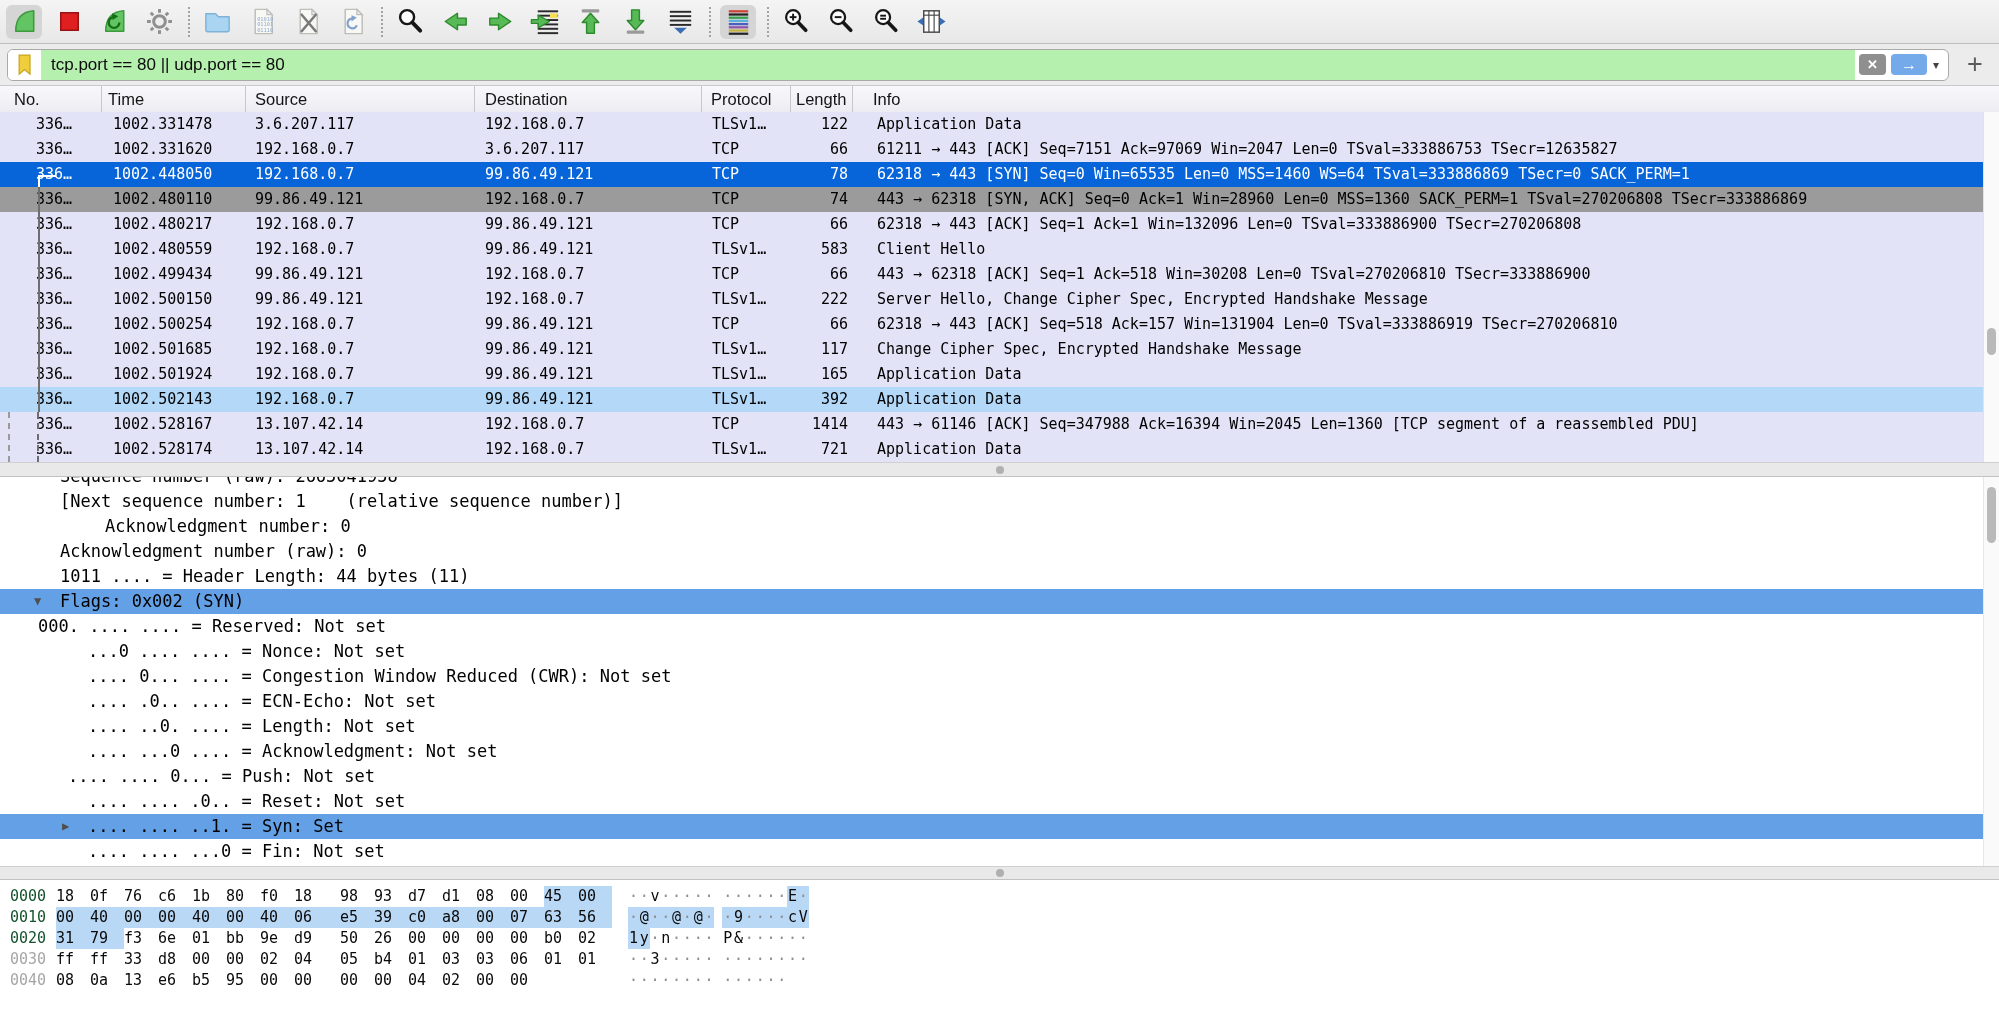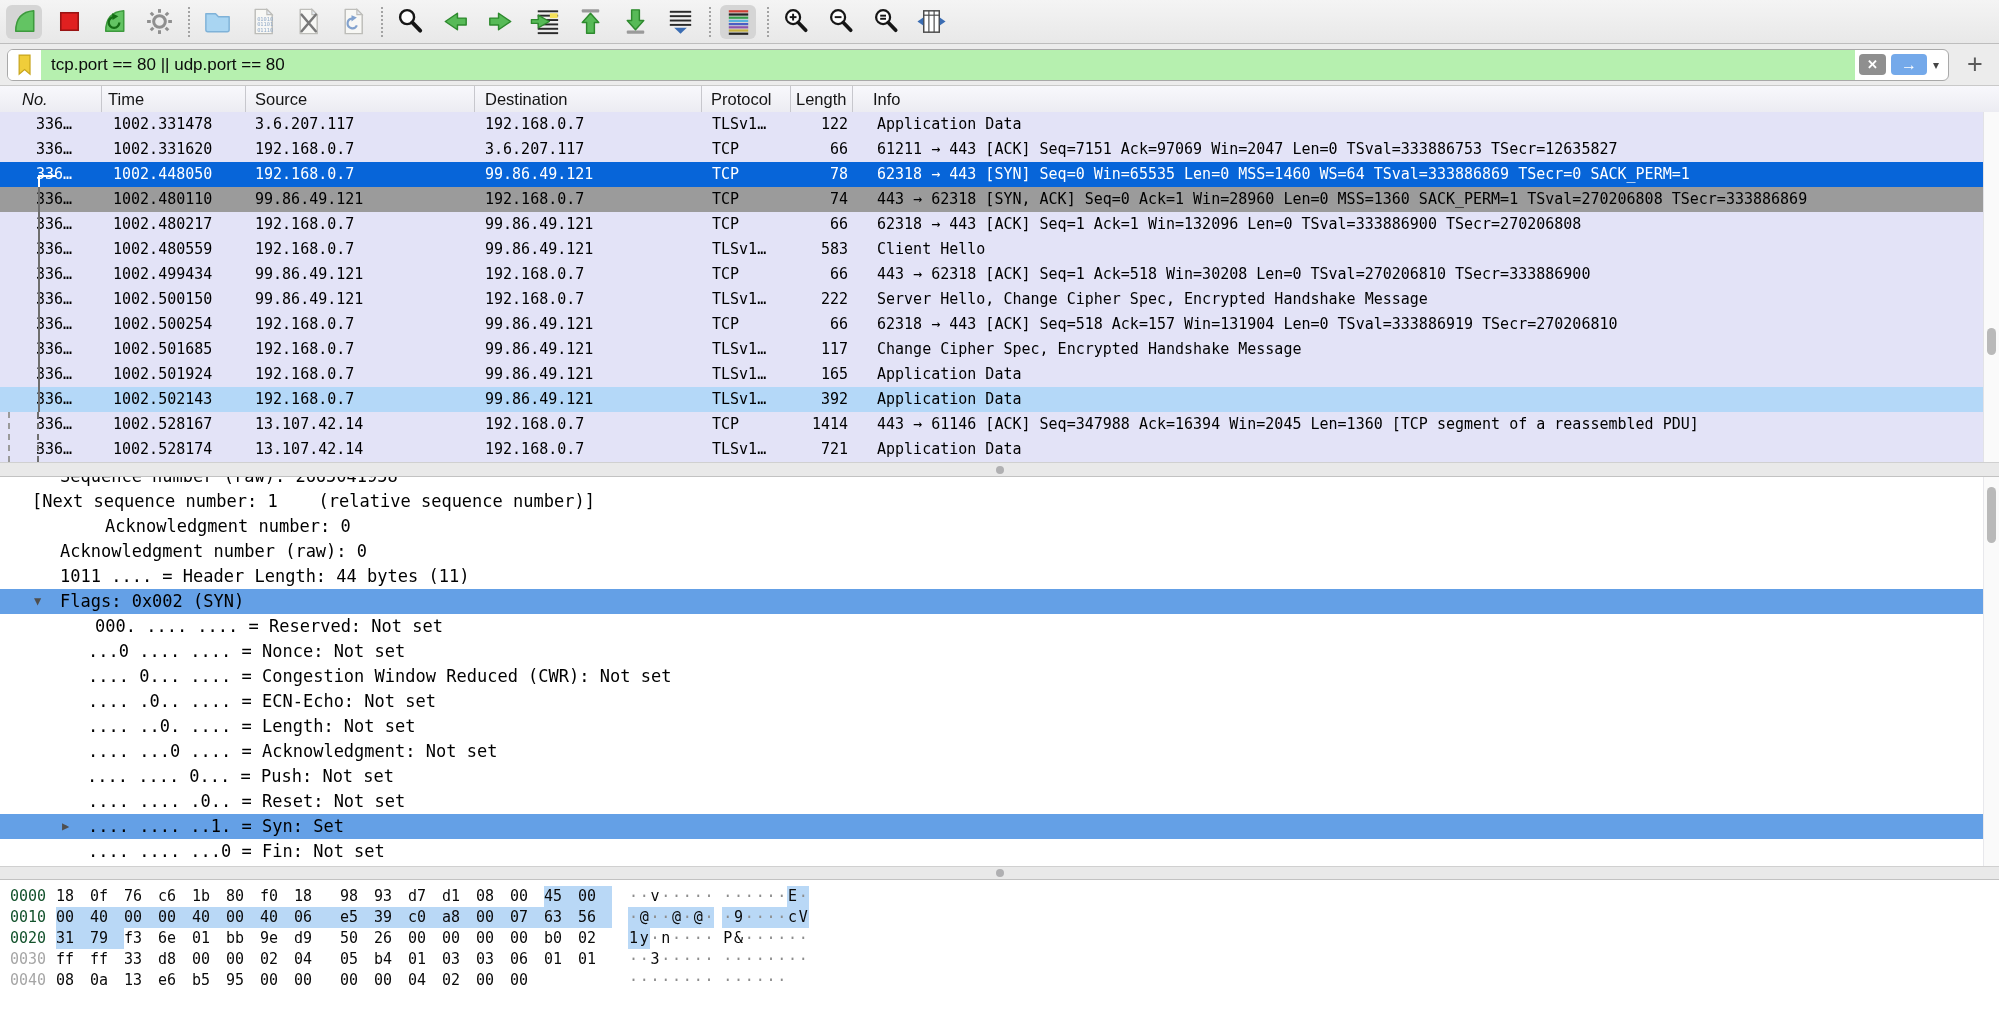--- a/index.html
+++ b/index.html
@@ -26,21 +26,21 @@
   .fclear{width:27px;height:21px;background:#8f8f8f;font-size:13px;margin:0 3px 0 4px;}
   .fapply{width:36px;height:21px;background:var(--apply);font-size:16px;margin:0 2px;}
   .fcaret{color:#444;font-size:12px;margin:0 9px 0 4px;flex:none;}
   .filter-add{width:28px;height:28px;margin-left:12px;font-size:27px;color:#5a5a5a;display:flex;align-items:center;justify-content:center;flex:none;}
   
   .plist{position:relative;height:376px;background:#fff;}
   .pl-header{display:flex;height:26px;background:linear-gradient(#f8f8fc,#ececf2);border-bottom:1px solid #b9b9c0;font-size:16.5px;color:#141414;}
   .hc{box-sizing:border-box;border-right:1px solid #c7c7cd;display:flex;align-items:center;overflow:hidden;white-space:nowrap;flex:none;}
   .c-no{width:102px;} .c-time{width:144px;} .c-src{width:229px;} .c-dst{width:227px;}
   .c-proto{width:89px;} .c-len{width:62px;} .c-info{flex:1 1 auto;min-width:0;border-right:none;margin-left:12px;}
-  .hc.c-no{padding-left:22px;font-style:italic;} .hc.c-time{padding-left:6px;} .hc.c-src{padding-left:9px;}
+  .hc.c-no{padding-left:14px;} .hc.c-time{padding-left:6px;} .hc.c-src{padding-left:9px;}
   .hc.c-dst{padding-left:10px;} .hc.c-proto{padding-left:9px;} .hc.c-len{padding-left:5px;} .hc.c-info{padding-left:8px;}
   .pl-rows{position:absolute;top:26px;left:0;right:15px;bottom:0;overflow:hidden;background:#fff;
     font-family:"DejaVu Sans Mono",monospace;font-size:15px;}
   .prow{display:flex;height:25px;line-height:25px;background:var(--row-bg);color:#000;white-space:nowrap;}
   .prow.selected{background:var(--row-sel);color:#fff;}
   .prow.related{background:var(--row-rel);}
   .prow.marked{background:var(--row-mark);}
   .pc{box-sizing:border-box;overflow:hidden;flex:none;}
   .pc.c-no{padding-left:36px;} .pc.c-time{padding-left:11px;} .pc.c-src{padding-left:9px;}
   .pc.c-dst{padding-left:10px;} .pc.c-proto{padding-left:10px;}
@@ -410,32 +410,32 @@
   </div>
 </div>
 
 <div class="splitter sp1">
     <div class="spdot"></div>
   </div>
 
 <div class="details">
   <div id="detail-lines">
       <div class="dline" style="padding-left: 60px; margin-top: -13px;"><span>Sequence number (raw): 2665041958</span></div>
-      <div class="dline" style="padding-left: 32px;"><span>[Next sequence number: 1    (relative sequence number)]</span></div>
+      <div class="dline" style="padding-left: 60px;"><span>[Next sequence number: 1    (relative sequence number)]</span></div>
       <div class="dline" style="padding-left: 60px; margin-left: 45px;"><span>Acknowledgment number: 0</span></div>
       <div class="dline" style="padding-left: 60px;"><span>Acknowledgment number (raw): 0</span></div>
       <div class="dline" style="padding-left: 60px;"><span>1011 .... = Header Length: 44 bytes (11)</span></div>
       <div class="dline sel" style="padding-left: 60px;"><span class="dexp" style="left: 34px;">▼</span><span>Flags: 0x002 (SYN)</span></div>
-      <div class="dline" style="padding-left: 95px;"><span>000. .... .... = Reserved: Not set</span></div>
+      <div class="dline" style="padding-left: 38px;"><span>000. .... .... = Reserved: Not set</span></div>
       <div class="dline" style="padding-left: 88px;"><span>...0 .... .... = Nonce: Not set</span></div>
       <div class="dline" style="padding-left: 88px;"><span>.... 0... .... = Congestion Window Reduced (CWR): Not set</span></div>
       <div class="dline" style="padding-left: 88px;"><span>.... .0.. .... = ECN-Echo: Not set</span></div>
       <div class="dline" style="padding-left: 88px;"><span>.... ..0. .... = Length: Not set</span></div>
       <div class="dline" style="padding-left: 88px;"><span>.... ...0 .... = Acknowledgment: Not set</span></div>
-      <div class="dline" style="padding-left: 87px;"><span>.... .... 0... = Push: Not set</span></div>
+      <div class="dline" style="padding-left: 68px;"><span>.... .... 0... = Push: Not set</span></div>
       <div class="dline" style="padding-left: 88px;"><span>.... .... .0.. = Reset: Not set</span></div>
       <div class="dline sel" style="padding-left: 88px;"><span class="dexp" style="left: 62px;">▶</span><span>.... .... ..1. = Syn: Set</span></div>
       <div class="dline" style="padding-left: 88px;"><span>.... .... ...0 = Fin: Not set</span></div>
     </div>
   <div class="dscroll">
     <div class="vthumb" style="top:10px;height:56px;"></div>
   </div>
 </div>
 
 <div class="splitter sp2">

